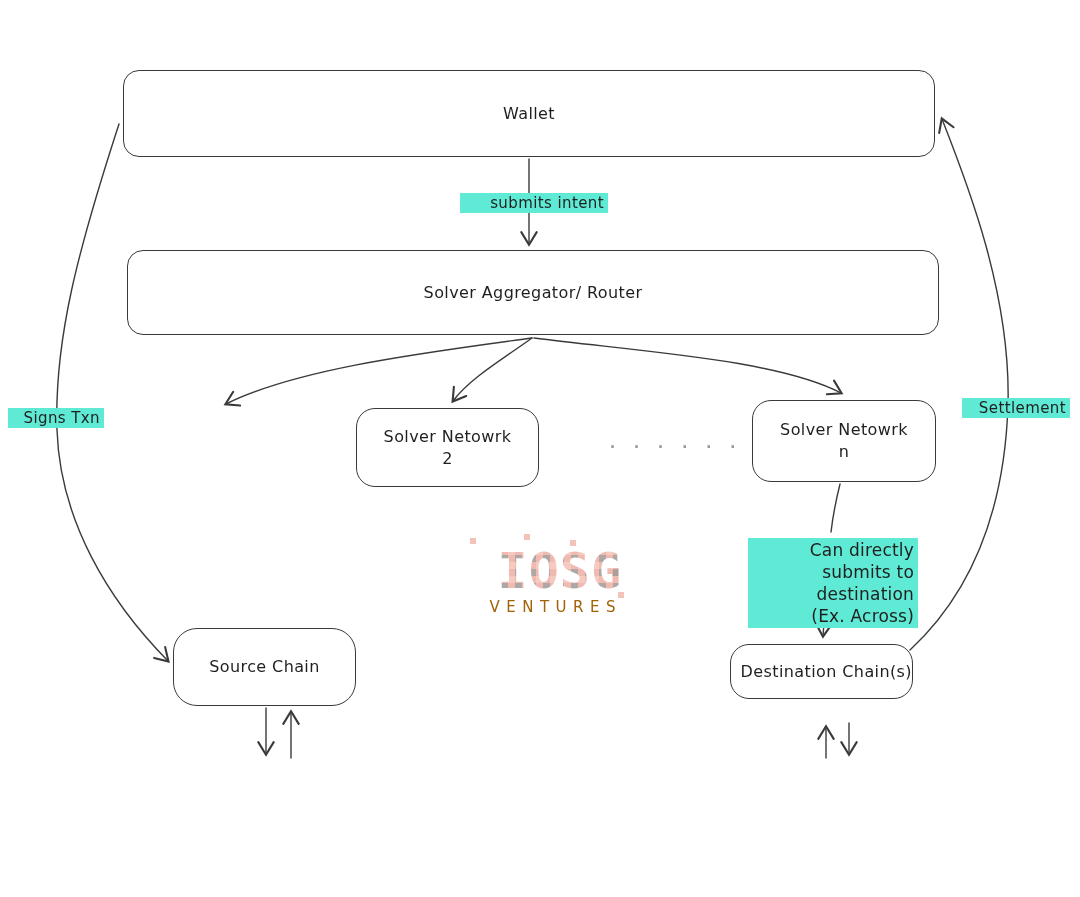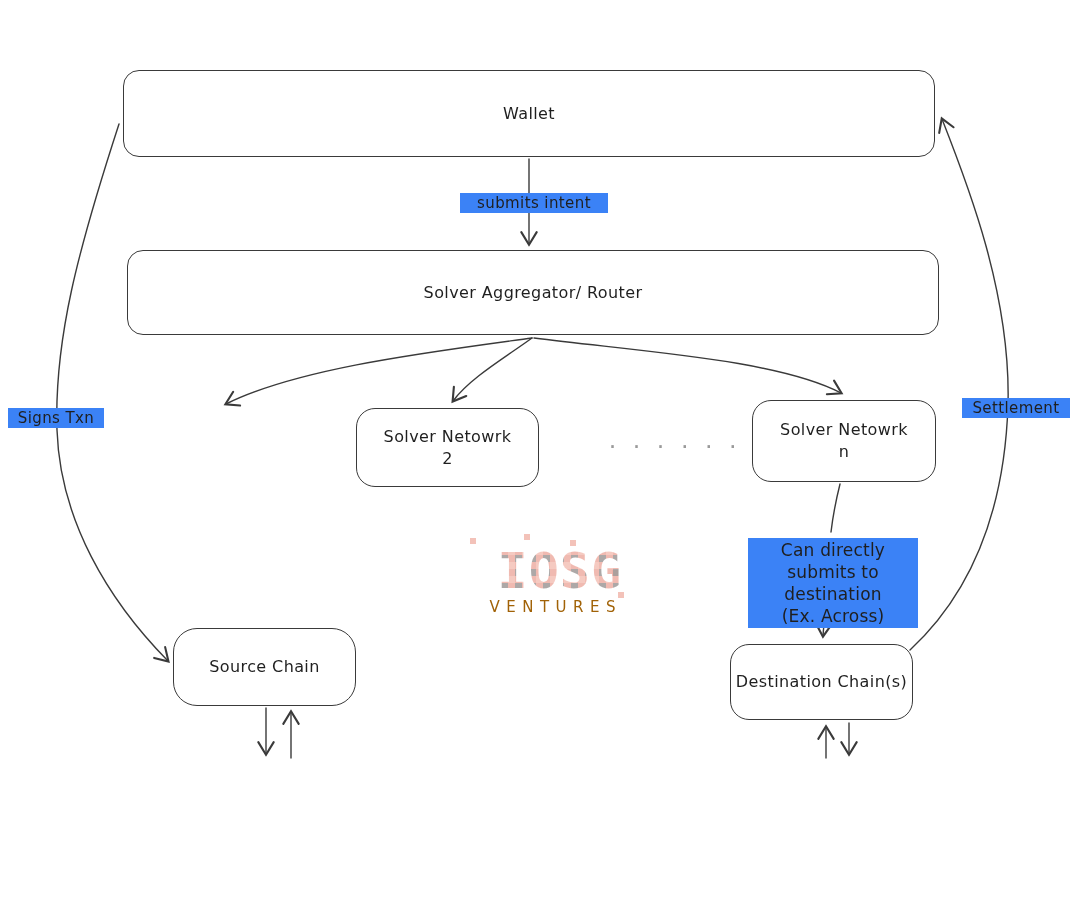--- a/index.html
+++ b/index.html
@@ -35,22 +35,22 @@
     font-size: 16px;
     letter-spacing: 0.4px;
     line-height: 1.35;
     text-align: center;
     box-sizing: border-box;
   }
   .node.small { border-radius: 19px; }
   .edge-label {
     position: absolute;
     z-index: 4;
-    background: #3b82f6;
-    text-align: center;
+    background: #5eead4;
+    text-align: right;
     font-size: 15px;
     letter-spacing: 0.4px;
     padding: 1px 4px;
   }
   .edge-label.annotation {
     font-size: 17px;
     line-height: 1.3;
     letter-spacing: 0.2px;
   }
   .ellipsis-dots {
@@ -153,21 +153,21 @@
 
   <div class="node small" style="left:752px; top:400px; width:184px; height:82px;">
     <span>Solver Netowrk</span>
     <span>n</span>
   </div>
 
   <div class="node small" style="left:173px; top:628px; width:183px; height:78px;border-radius:24px;">
     <span>Source Chain</span>
   </div>
 
-  <div class="node small" style="left:730px; top:644px; width:183px; height:76px;">
+  <div class="node small" style="left:730px; top:644px; width:183px; height:55px;align-items:flex-end;">
     <span>Destination Chain(s)</span>
   </div>
 
 
   <div class="edge-label" style="left:460px; top:193px; width:140px;">submits intent</div>
 
   <div class="edge-label" style="left:8px; top:408px; width:88px;">Signs Txn</div>
 
   <div class="edge-label" style="left:962px; top:398px; width:100px;">Settlement</div>
 

